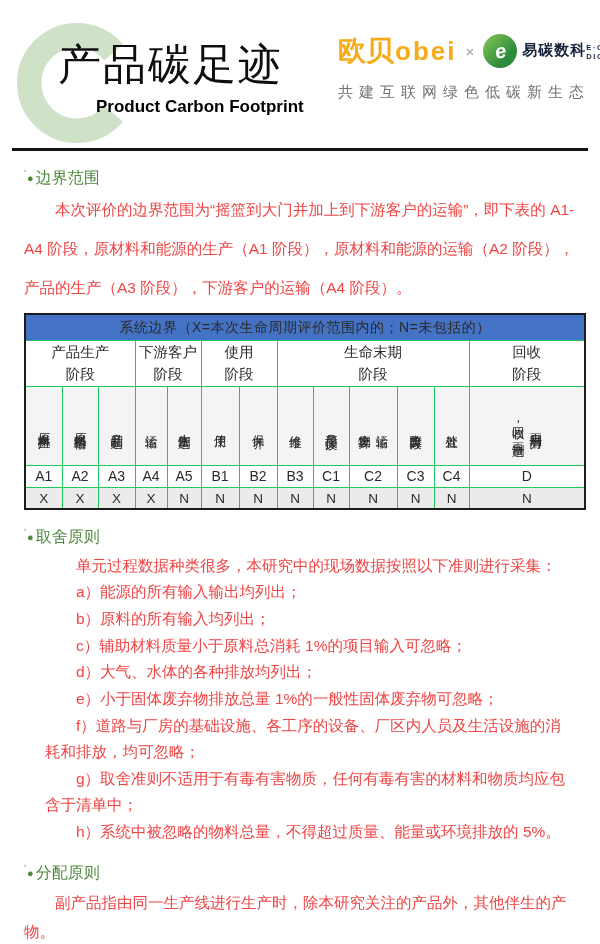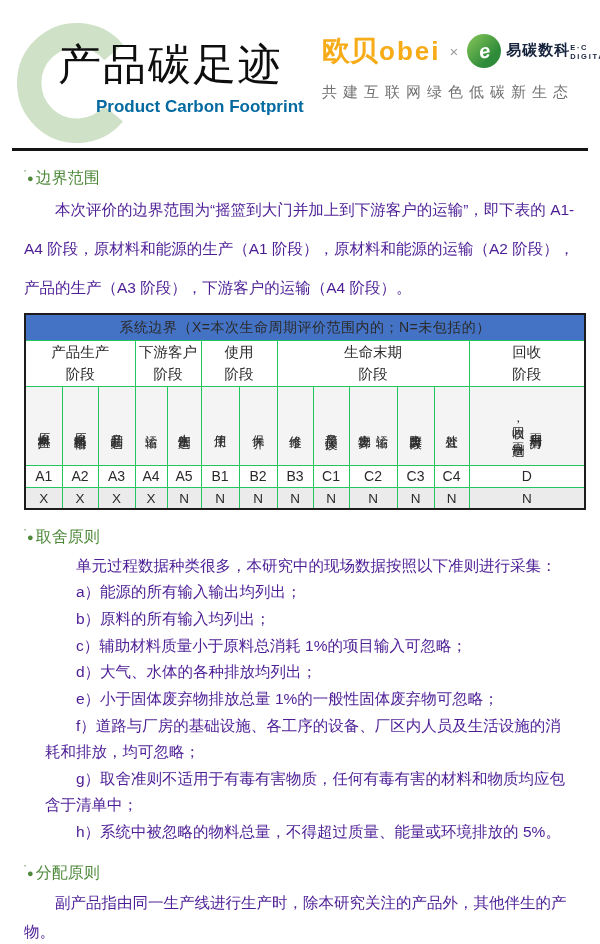--- a/index.html
+++ b/index.html
@@ -14,22 +14,22 @@
   html,body{width:600px;height:944px;overflow:hidden;background:#ffffff;
     font-family:"Liberation Sans","DejaVu Sans",sans-serif;color:#262626;}
   .page{width:600px;height:944px;background:#fff;position:relative;}
 
   
   header{position:relative;height:128px;padding:0 22px;}
   .brand-left{position:relative;width:300px;height:128px;}
   .c-ring{position:absolute;left:-6px;top:22px;}
   .title-wrap{position:relative;margin-left:36px;padding-top:36px;}
   h1.doc-title{font-size:43px;font-weight:400;color:#0e0e0e;letter-spacing:2px;white-space:nowrap;}
-  .doc-subtitle{font-size:17px;font-weight:700;color:#0369a1;margin-top:3px;padding-left:38px;white-space:nowrap;}
-  .brand-right{position:absolute;right:20px;top:34px;width:258px;}
+  .doc-subtitle{font-size:17px;font-weight:700;color:#000000;margin-top:3px;padding-left:38px;white-space:nowrap;}
+  .brand-right{position:absolute;right:4px;top:34px;width:258px;}
   .logo-row{display:flex;align-items:center;gap:9px;}
   .obei{color:var(--obei-orange);font-weight:700;font-size:28px;white-space:nowrap;line-height:1;}
   .obei .obei-en{font-size:26px;letter-spacing:2px;margin-left:1px;}
   .cross{color:#9b9b9b;font-size:15px;font-weight:400;}
   .ec-logo{display:flex;align-items:center;gap:5px;}
   .ec-mark{width:34px;height:34px;border-radius:50%;flex:0 0 34px;
     background:linear-gradient(135deg,#7cbf55 10%,#2e8b3a 70%);
     display:flex;align-items:center;justify-content:center;}
   .ec-mark span{color:#fff;font-size:20px;font-weight:800;font-style:italic;transform:rotate(-12deg);line-height:1;}
   .ec-text{display:flex;flex-direction:row;}
@@ -37,21 +37,21 @@
   .ec-sub{font-size:7.5px;font-weight:700;color:#16233d;letter-spacing:1.7px;margin-top:2px;}
   .tagline{margin-top:15px;font-size:15px;color:var(--tagline-gray);letter-spacing:6px;white-space:nowrap;}
 
   .divider{height:3px;background:#141414;margin:20px 12px 0 12px;}
 
   
   main{padding:0 24px;}
   .sec-head{font-size:16px;font-weight:400;color:var(--accent-green);margin-top:17px;line-height:1.2;}
   .sec-head .tick{font-size:9px;vertical-align:7px;margin-right:1px;}
   .sec-head .bullet{font-size:11px;margin-right:2px;vertical-align:1px;}
-  .body-text{font-size:15.5px;color:#4c1d95;}
+  .body-text{font-size:15.5px;color:#ef4444;}
   .para-loose{line-height:2.5;text-indent:2em;margin-top:4px;}
   .intro,.item{line-height:1.72;text-indent:2em;margin-left:21px;}
   .intro{margin-top:6px;}
   .alloc{line-height:1.9;text-indent:2em;margin-top:6px;}
 
   
   table.sysb{border-collapse:collapse;table-layout:fixed;width:100%;margin-top:6px;
     border:2px solid #1c1c1c;}
   table.sysb td{border:1px solid #22c55e;text-align:center;vertical-align:middle;padding:0;color:#2b2b2b;}
   .blue-row td{background:var(--table-header-blue);color:#fff;font-size:14px;height:26px;font-weight:400;letter-spacing:.5px;}

